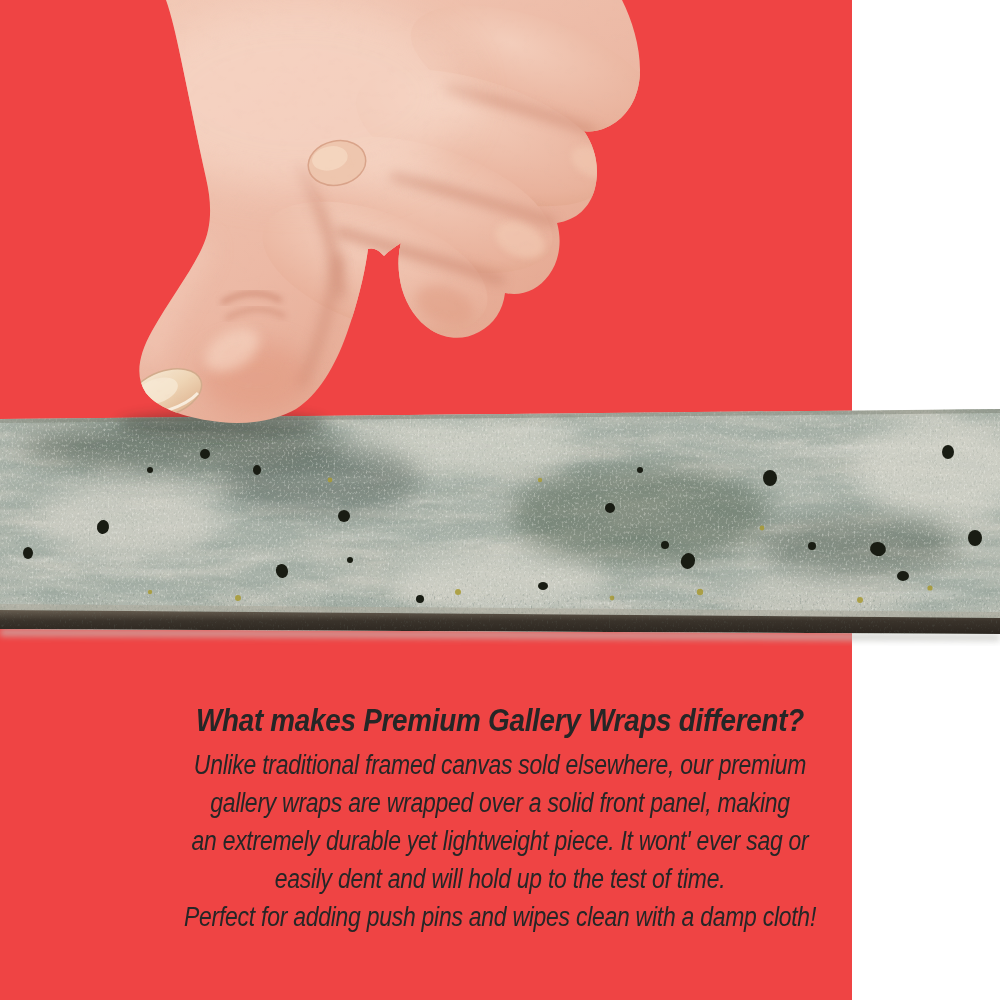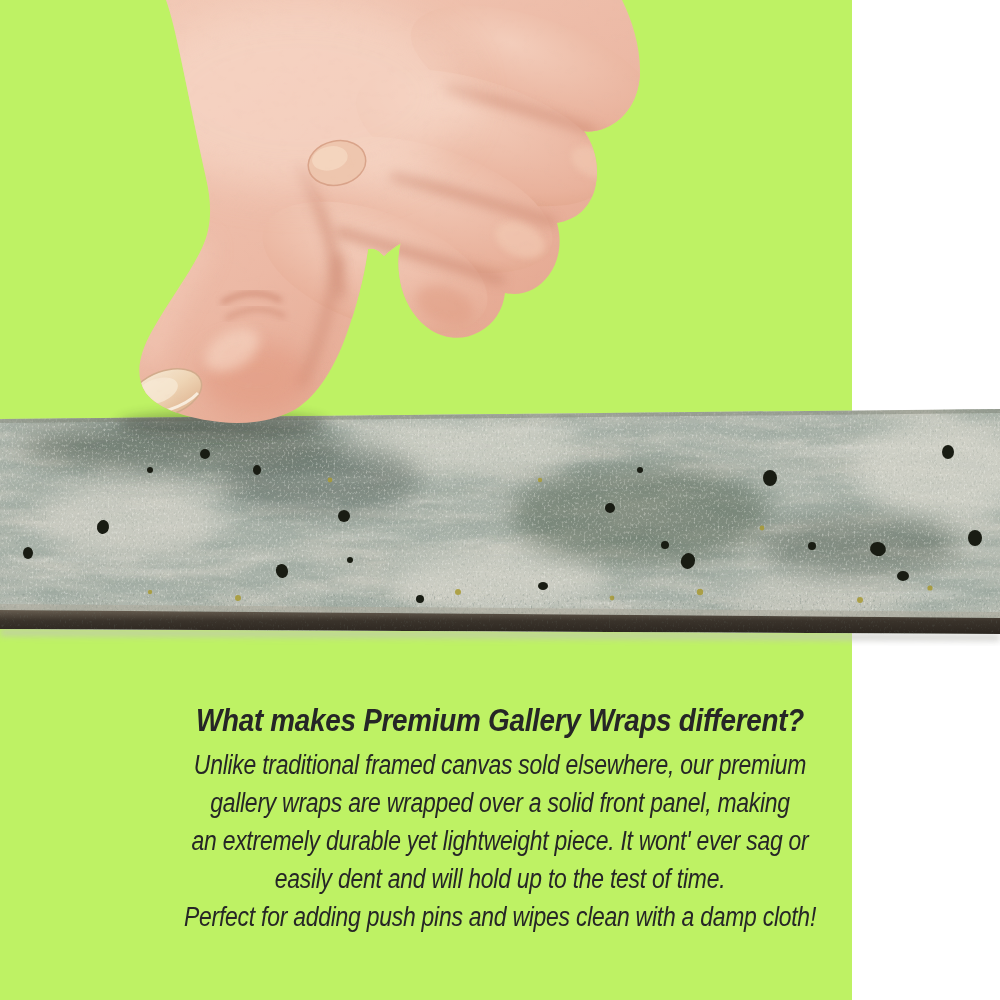--- a/index.html
+++ b/index.html
@@ -1,21 +1,21 @@
 <!DOCTYPE html>
 <html><head>
 <meta charset="utf-8">
 <style>
   html,body{margin:0;padding:0;}
   body{
     width:1000px;height:1000px;background:#ffffff;
     font-family:"Liberation Sans",sans-serif;
     overflow:hidden;
   }
-  .stage{position:relative;width:852px;height:1000px;background:#bef264;}
+  .stage{position:relative;width:852px;height:1000px;background:#ef4444;}
   svg.photo{position:absolute;left:0;top:0;}
   .copy{
     position:absolute;left:0;top:699px;width:1000px;
     text-align:center;font-style:italic;color:#262626;
   }
   .copy h1{
     font-size:32px;line-height:42px;font-weight:700;
     margin:0 0 5px 0;transform:scaleX(.87);letter-spacing:-.3px;
   }
   .copy p{

